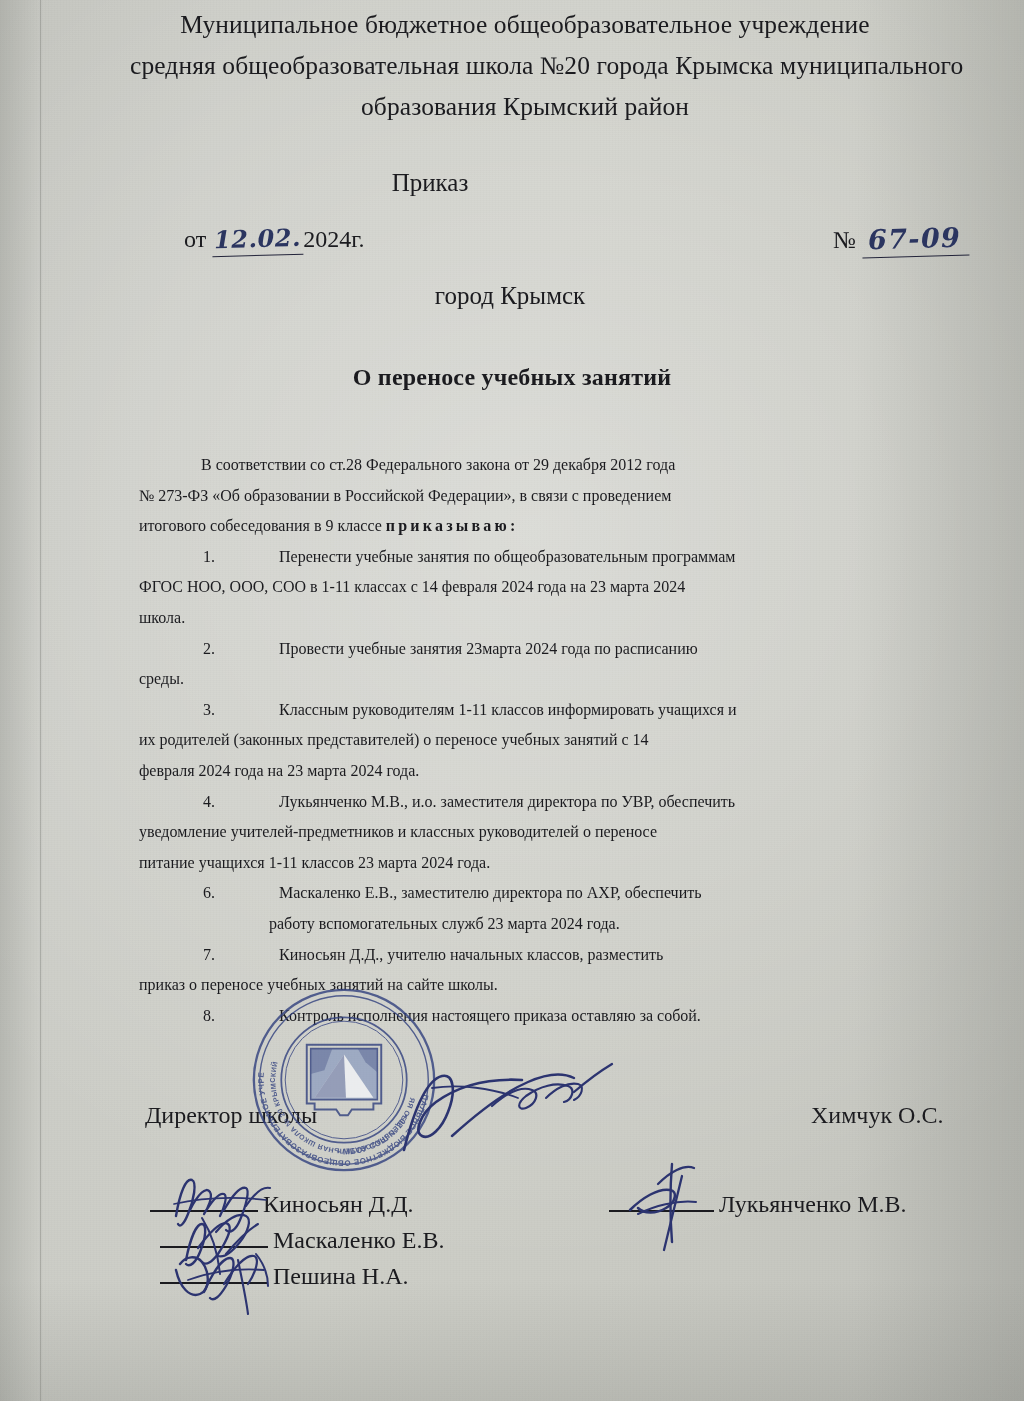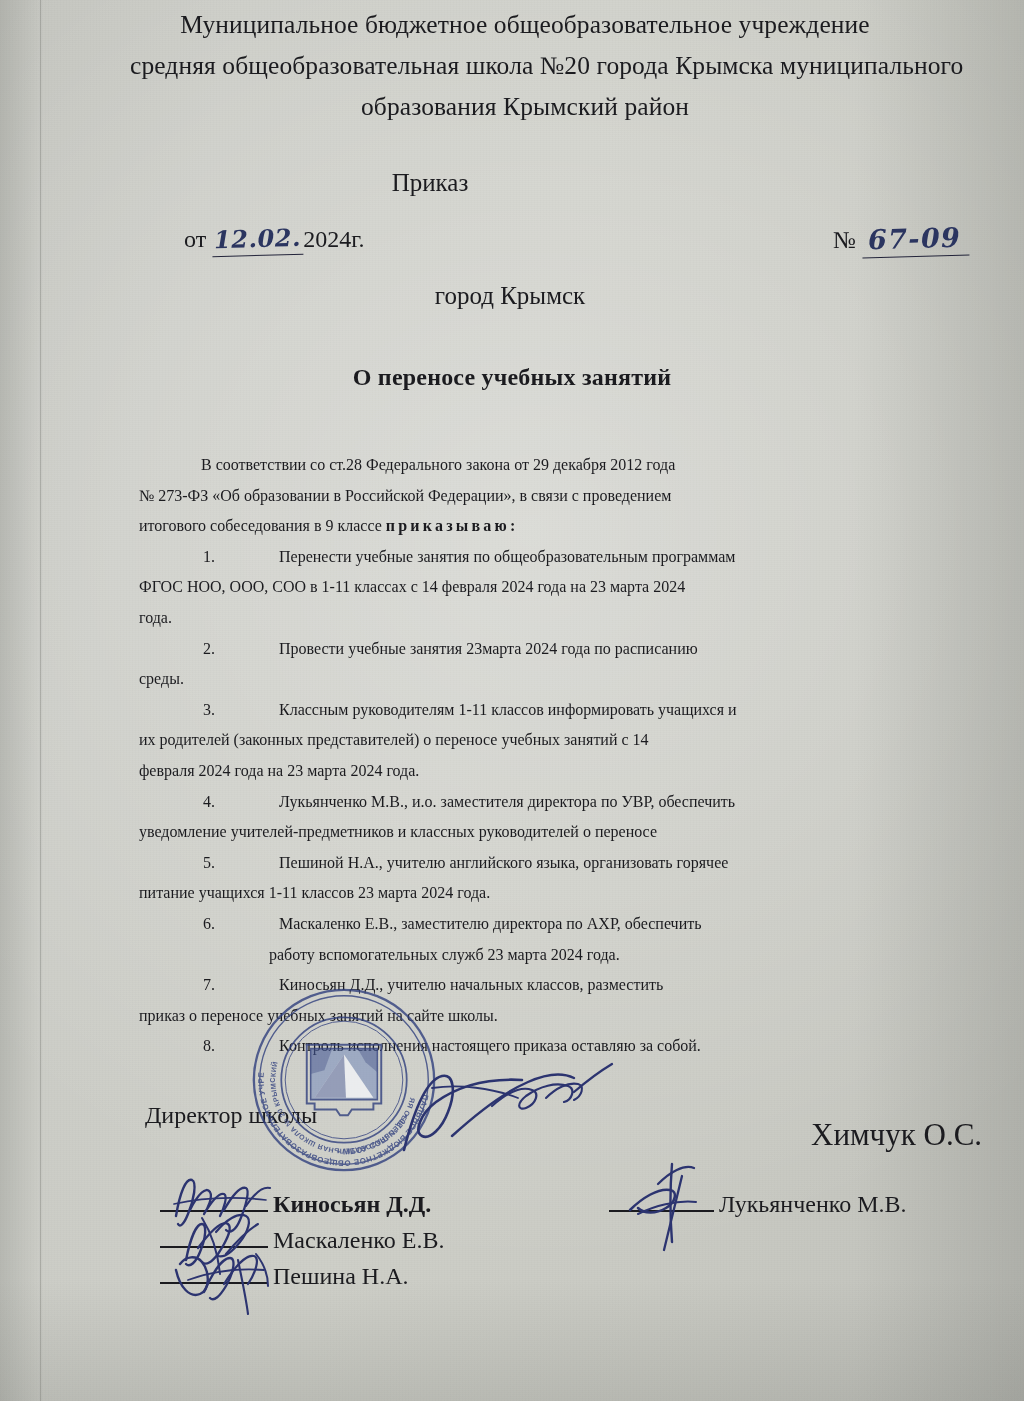--- a/index.html
+++ b/index.html
@@ -87,29 +87,29 @@
   .body p{margin:0;}
   .just{text-align:justify;text-align-last:left;}
   .ind{display:inline-block;width:62px;}
   .sp{letter-spacing:3.2px;font-weight:bold;}
   .li{margin:0;}
   .li .pad{display:inline-block;width:64px;}
   .sub-indent{padding-left:130px;}
 
   
   .sig-dir{position:absolute;left:145px;top:1100px;font-size:24px;line-height:30px;}
-  .sig-dir-name{position:absolute;left:811px;top:1100px;font-size:31px;line-height:30px;margin-top:20px;}
+  .sig-dir-name{position:absolute;left:811px;top:1100px;font-size:24px;line-height:30px;}
   .ack-label{position:absolute;left:145px;top:1155px;font-size:24px;line-height:30px;}
 
   .ack-row{position:absolute;font-size:24px;line-height:30px;white-space:nowrap;}
   .ack-line{
     display:inline-block;width:108px;border-bottom:2px solid #1b1b1f;
     height:22px;vertical-align:baseline;margin-right:5px;
   }
-  .ack-row.r1{left:160px;top:1188px;font-weight:bold;}
+  .ack-row.r1{left:150px;top:1188px;}
   .ack-row.r2{left:160px;top:1224px;}
   .ack-row.r3{left:160px;top:1260px;}
   .ack-row.right1{left:609px;top:1188px;}
   .ack-row.right1 .ack-line{width:105px;}
 
   
   .ink{position:absolute;z-index:7;pointer-events:none;}
   .ink svg{display:block;overflow:visible;}
   .ink path{fill:none;stroke:#2c3470;stroke-linecap:round;stroke-linejoin:round;}
 
@@ -160,33 +160,32 @@
   <div class="subject">О переносе учебных занятий</div>
 
   <div class="body">
 
     <p class="just"><span class="ind"></span><span>В соответствии со ст.28 Федерального закона  от 29 декабря 2012 года</span></p>
     <p class="just">№ 273-ФЗ «Об образовании в Российской Федерации»,  в  связи с проведением</p>
     <p><span>итогового собеседования в 9 классе </span><span class="sp">приказываю:</span></p>
 
     <p class="li"><span class="pad"></span><span>1.</span><span class="pad"></span><span>Перенести учебные занятия по общеобразовательным программам</span></p>
     <p class="li">ФГОС НОО, ООО, СОО в 1-11 классах с 14 февраля 2024 года на 23 марта 2024</p>
-    <p class="li">года.</p>
+    <p class="li">школа.</p>
 
     <p class="li"><span class="pad"></span><span>2.</span><span class="pad"></span><span>Провести учебные занятия 23марта 2024 года по расписанию</span></p>
     <p class="li">среды.</p>
 
     <p class="li"><span class="pad"></span><span>3.</span><span class="pad"></span><span>Классным руководителям 1-11 классов информировать учащихся и</span></p>
     <p class="li">их  родителей  (законных  представителей)  о  переносе  учебных  занятий  с  14</p>
     <p class="li">февраля 2024 года на 23 марта 2024 года.</p>
 
     <p class="li"><span class="pad"></span><span>4.</span><span class="pad"></span><span>Лукьянченко М.В., и.о. заместителя директора по УВР, обеспечить</span></p>
     <p class="li">уведомление  учителей-предметников  и  классных  руководителей  о  переносе</p>
 
-    <p class="li"><span class="pad"></span><span>5.</span><span class="pad"></span><span>Пешиной Н.А., учителю английского языка, организовать горячее</span></p>
     <p class="li">питание учащихся 1-11 классов 23 марта 2024 года.</p>
 
     <p class="li"><span class="pad"></span><span>6.</span><span class="pad"></span><span>Маскаленко  Е.В.,  заместителю  директора  по  АХР,  обеспечить</span></p>
     <p class="li sub-indent">работу вспомогательных служб 23 марта 2024 года.</p>
 
     <p class="li"><span class="pad"></span><span>7.</span><span class="pad"></span><span>Киносьян Д.Д., учителю начальных классов, разместить</span></p>
     <p class="li">приказ о переносе учебных занятий на сайте школы.</p>
 
     <p class="li"><span class="pad"></span><span>8.</span><span class="pad"></span><span>Контроль исполнения настоящего приказа оставляю за собой.</span></p>
   </div>

